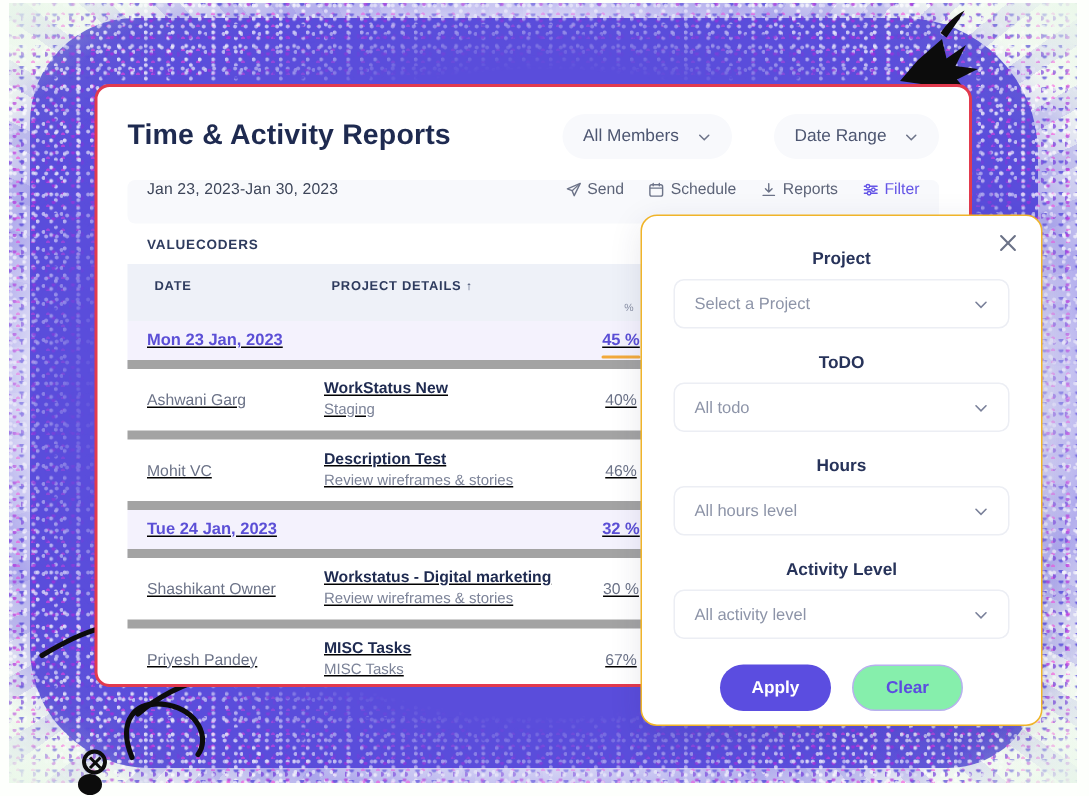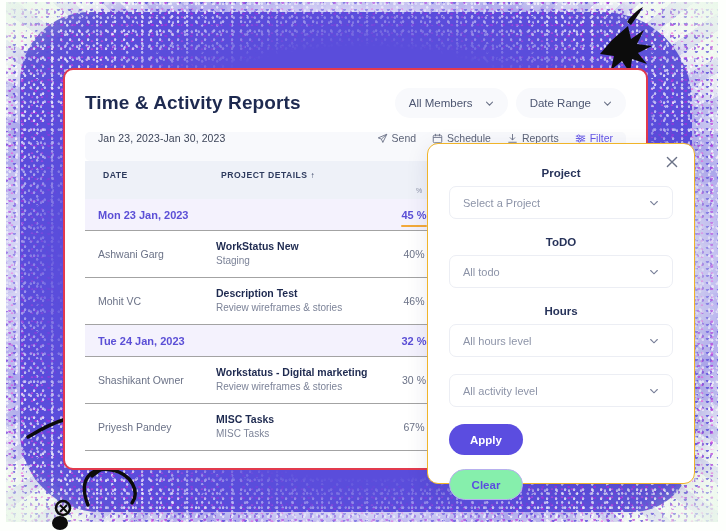--- a/index.html
+++ b/index.html
@@ -73,36 +73,36 @@
     background:
       radial-gradient(ellipse 82% 82% at 50% 50%, rgba(255,255,255,0) 72%, rgba(214,240,214,0.55) 86%, rgba(255,255,255,0) 99%);
   }
 
   
   .doodles { position: absolute; left: 0; top: 0; width: 726px; height: 531px; pointer-events: none; }
 
   
   .card {
     position: absolute;
-    left: 63px; top: 68px;
+    left: 63px; top: 56px;
     width: 585px; height: 402px;
     background: #ffffff;
     border: 2px solid #e23a4e;
     border-radius: 10px;
     overflow: hidden;
   }
   .card-inner { padding: 18px 20px 0 20px; }
 
   .card-top {
     display: flex; align-items: center; justify-content: space-between;
   }
   .page-title {
     font-size: 19px; font-weight: 700; color: #1e2a50; letter-spacing: .1px;
   }
-  .top-controls { display: flex; gap: 8px; }
+  .top-controls { display: flex; gap: 28px; }
   .pill {
     display: flex; align-items: center; gap: 12px;
     height: 30px; padding: 0 14px;
     background: #f8f9fc; border-radius: 16px;
     font-size: 11.5px; color: #4d5671;
   }
   .chev { width: 9px; height: 9px; flex: none; }
 
   
   .toolbar {
@@ -148,21 +148,22 @@
   .act-stack { display: flex; flex-direction: column; align-items: center; }
   .act-sub {
     margin-top: 7px; width: 120px; display: flex; justify-content: space-around;
     font-size: 7px; font-weight: 400; color: #8a91a6;
   }
   .sort-ic { font-size: 8px; margin-left: 3px; }
 
   .trow {
     display: flex; align-items: center;
     padding: 0 13px;
-    border-bottom: 1px solid #a3a3a3;
+    border-bottom: 6px solid #a3a3a3;
+    text-decoration: underline;
   }
   .trow.group {
     background: #f4f2fd;
     height: 32px;
   }
   .trow.data { height: 47px; }
   .group-date {
     width: 286px; font-size: 11px; font-weight: 700; color: #5b4fd6;
   }
   .group-pct {
@@ -212,21 +213,20 @@
     display: flex; align-items: center; justify-content: space-between;
     padding: 0 13px;
     font-size: 11px; color: #8d94a8;
     margin-bottom: 17px;
     background: #fff;
   }
   .fld-select .chev { width: 10px; height: 10px; color: #7a819a; }
   .panel-actions {
     display: flex; gap: 14px; justify-content: center;
     margin-top: 11px;
-    flex-direction: column;
   }
   .btn-apply {
     width: 74px; height: 31px; border-radius: 16px;
     background: #5b4de0; color: #ffffff;
     font-size: 11.5px; font-weight: 700;
     display: flex; align-items: center; justify-content: center;
     border: none;
   }
   .btn-clear {
     width: 74px; height: 31px; border-radius: 16px;
@@ -317,20 +317,31 @@
               <path d="M1.6 4 H12.4 M1.6 7 H12.4 M1.6 10 H12.4" stroke="#6455e6" stroke-width="1.2" stroke-linecap="round"></path>
               <circle cx="4.6" cy="4" r="1.5" fill="#fff" stroke="#6455e6" stroke-width="1.2"></circle>
               <circle cx="9.2" cy="7" r="1.5" fill="#fff" stroke="#6455e6" stroke-width="1.2"></circle>
               <circle cx="5.6" cy="10" r="1.5" fill="#fff" stroke="#6455e6" stroke-width="1.2"></circle>
             </svg>
             <span>Filter</span>
           </div>
         </div>
       </div>
 
+      <div class="company-strip">
+        <span>VALUECODERS</span>
+        <span class="cols">
+          <svg class="tool-ic" viewBox="0 0 14 14">
+            <rect x="2" y="6" width="2.4" height="6" fill="#6d7489"></rect>
+            <rect x="5.8" y="3" width="2.4" height="9" fill="#6d7489"></rect>
+            <rect x="9.6" y="5" width="2.4" height="7" fill="#6d7489"></rect>
+          </svg>
+          <span>Columns</span>
+        </span>
+      </div>
 
       <div class="thead">
         <div class="th col-date">DATE</div>
         <div class="th col-proj">
           <span>PROJECT DETAILS</span><span class="sort-ic">↑</span>
         </div>
         <div class="th col-act">
           <div class="act-stack">
             <span>ACTIVITY</span>
             <span class="act-sub">
@@ -426,20 +437,21 @@
     </div>
 
     <div class="fld-label">Hours</div>
     <div class="fld-select">
       <span>All hours level</span>
       <svg class="chev" viewBox="0 0 12 12">
         <path d="M2 4.2 L6 8.2 L10 4.2" fill="none" stroke="#7a819a" stroke-width="1.3" stroke-linecap="round"></path>
       </svg>
     </div>
 
+    <div class="fld-label">Activity Level</div>
     <div class="fld-select">
       <span>All activity level</span>
       <svg class="chev" viewBox="0 0 12 12">
         <path d="M2 4.2 L6 8.2 L10 4.2" fill="none" stroke="#7a819a" stroke-width="1.3" stroke-linecap="round"></path>
       </svg>
     </div>
 
     <div class="panel-actions">
       <button class="btn-apply">Apply</button>
       <button class="btn-clear">Clear</button>

